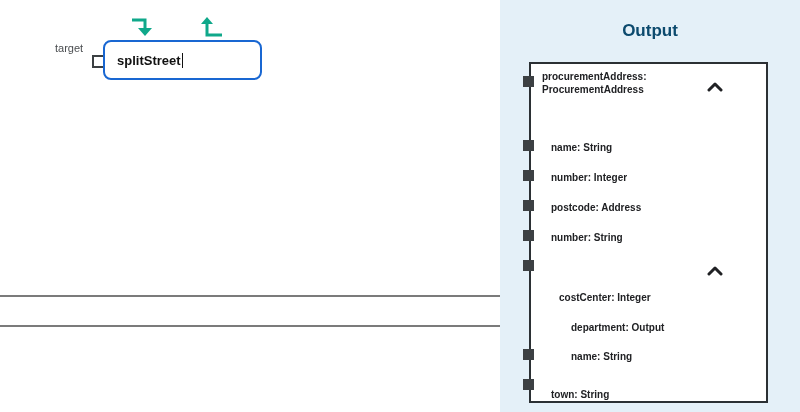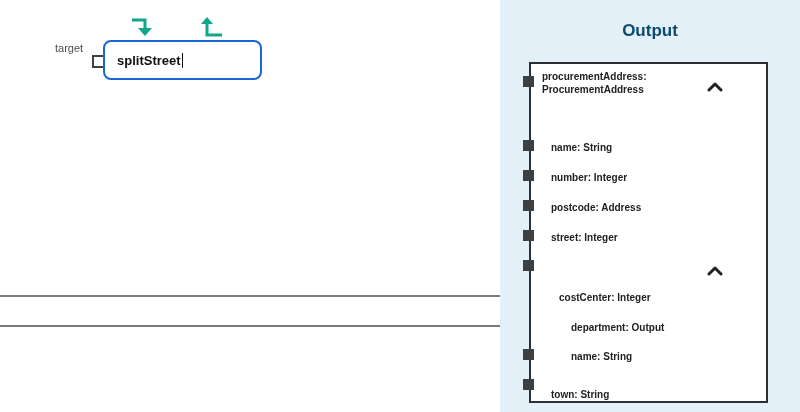--- a/index.html
+++ b/index.html
@@ -131,21 +131,21 @@
 
   <div class="output-panel">
     <div class="output-title">Output</div>
   </div>
 
   <div class="tree-box">
     <div class="row r0">procurementAddress: ProcurementAddress</div>
     <div class="row r2">name: String</div>
     <div class="row r3">number: Integer</div>
     <div class="row r4">postcode: Address</div>
-    <div class="row r5">street: Integer</div>
+    <div class="row r5">number: String</div>
     <div class="row r7">costCenter: Integer</div>
     <div class="row r8">department: Output</div>
     <div class="row r9">name: String</div>
     <div class="row r10">town: String</div>
 
     <span class="chev chev-r0">
       <svg width="16" height="10" viewBox="0 0 16 10">
         <polyline points="2,8 8,2 14,8" fill="none" stroke="#202124" stroke-width="3" stroke-linecap="round" stroke-linejoin="round"></polyline>
       </svg>
     </span>

